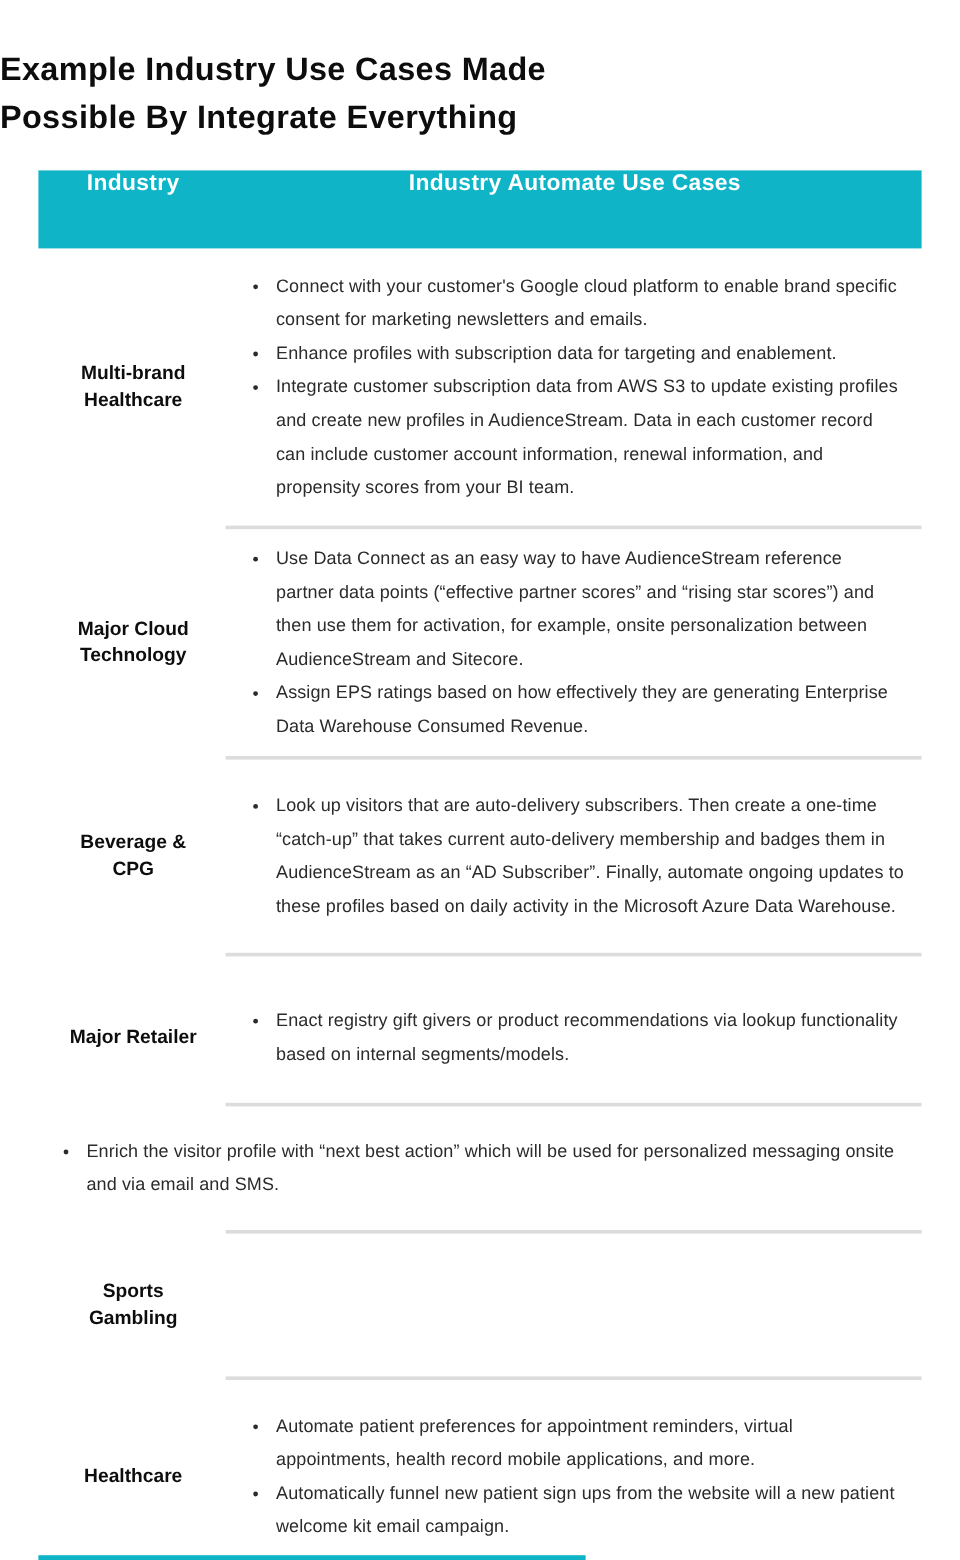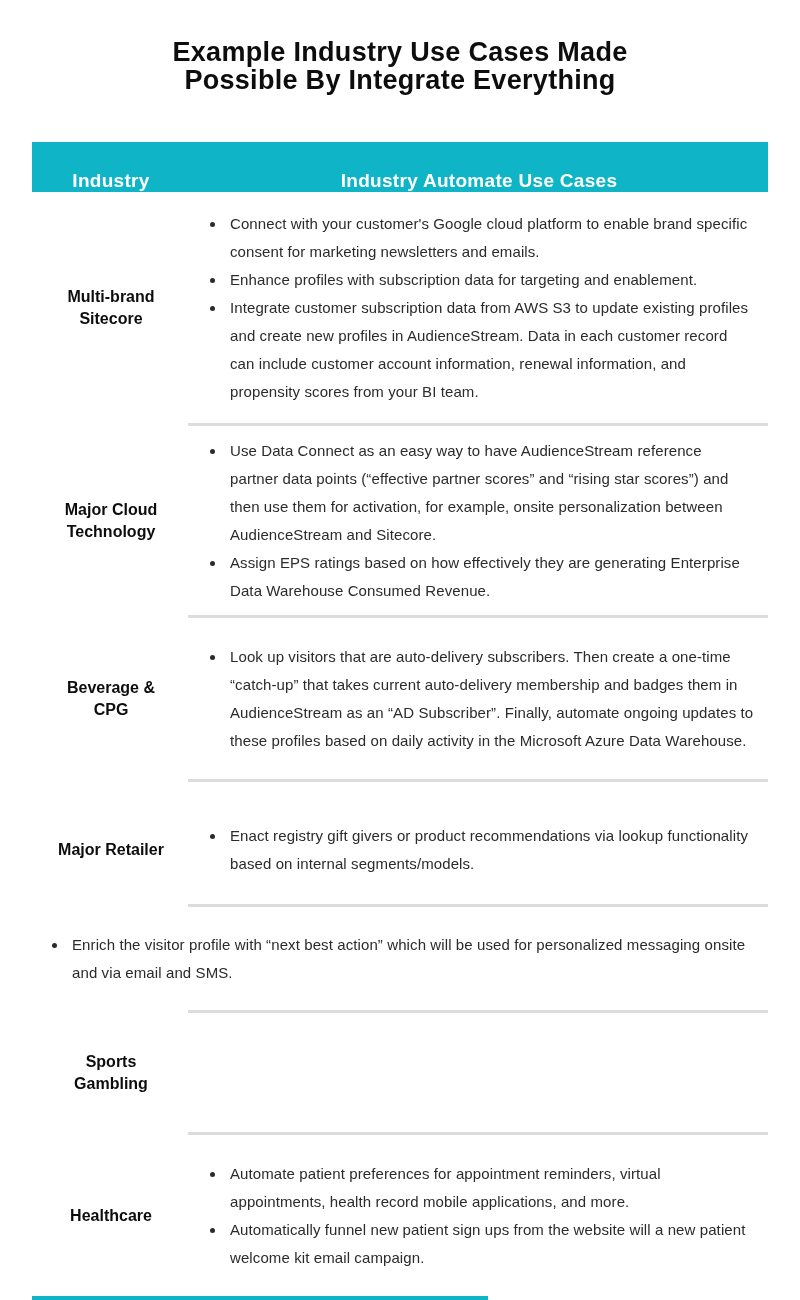--- a/index.html
+++ b/index.html
@@ -11,38 +11,38 @@
     overflow: hidden;
     font-family: "Liberation Sans", sans-serif;
     color: #2b2b2b;
   }
   .page-title {
     position: absolute;
     top: 38px;
     left: 0;
     right: 0;
     margin: 0;
-    text-align: center;
+    text-align: left;
     font-size: 27px;
-    line-height: 28px;
+    line-height: 40px;
     font-weight: 700;
     letter-spacing: 0.3px;
     color: #0d0d0d;
     white-space: pre-line;
   }
   .table {
     position: absolute;
     top: 142px;
     left: 32px;
     width: 736px;
   }
   .table-header {
     display: flex;
-    align-items: flex-end;
-    height: 50px;
+    align-items: flex-start;
+    height: 65px;
     background: var(--teal, #0fb5c7);
   }
   .th {
     color: #ffffff;
     font-weight: 700;
     font-size: 19px;
     letter-spacing: 0.3px;
     text-align: center;
   }
   .th-industry { width: 158px; flex: 0 0 158px; }
@@ -109,21 +109,21 @@
 
   <div class="table">
 
     <div class="table-header">
       <div class="th th-industry">Industry</div>
       <div class="th th-usecases">Industry Automate Use Cases</div>
     </div>
 
     <div class="row r1">
       <div class="industry-cell">Multi-brand
-Sitecore</div>
+Healthcare</div>
       <div class="usecases-cell">
         <ul>
           <li>Connect with your customer's Google cloud platform to enable brand specific consent for marketing newsletters and emails.</li>
           <li>Enhance profiles with subscription data for targeting and enablement.</li>
           <li>Integrate customer subscription data from AWS S3 to update existing profiles and create new profiles in AudienceStream. Data in each customer record can include customer account information, renewal information, and propensity scores from your BI team.</li>
         </ul>
       </div>
     </div>
 
     <div class="divider"></div>

